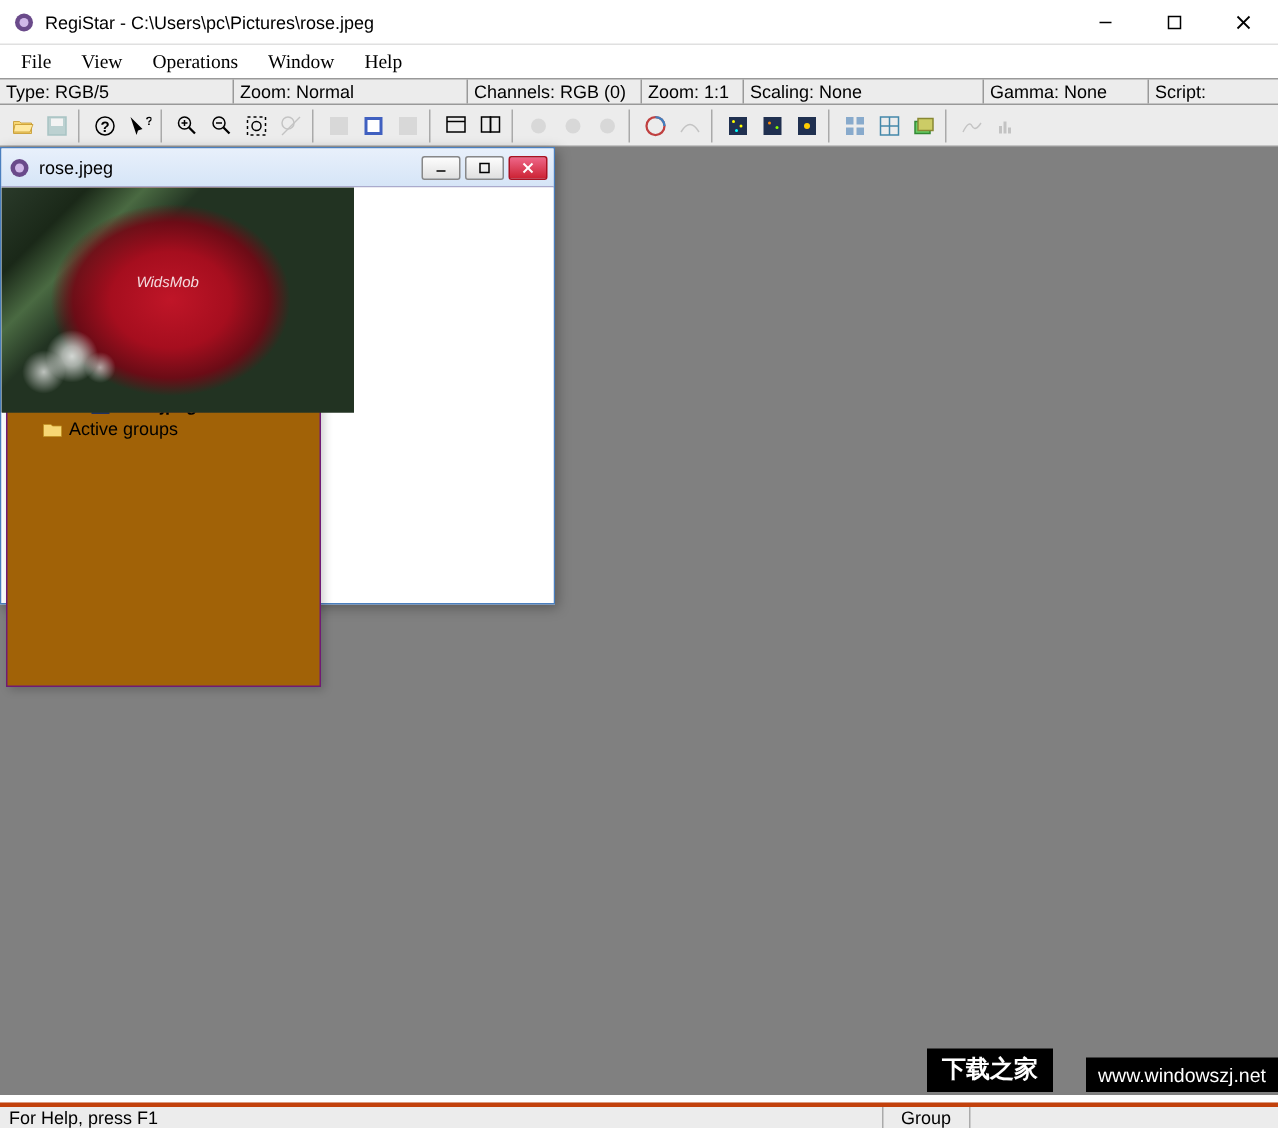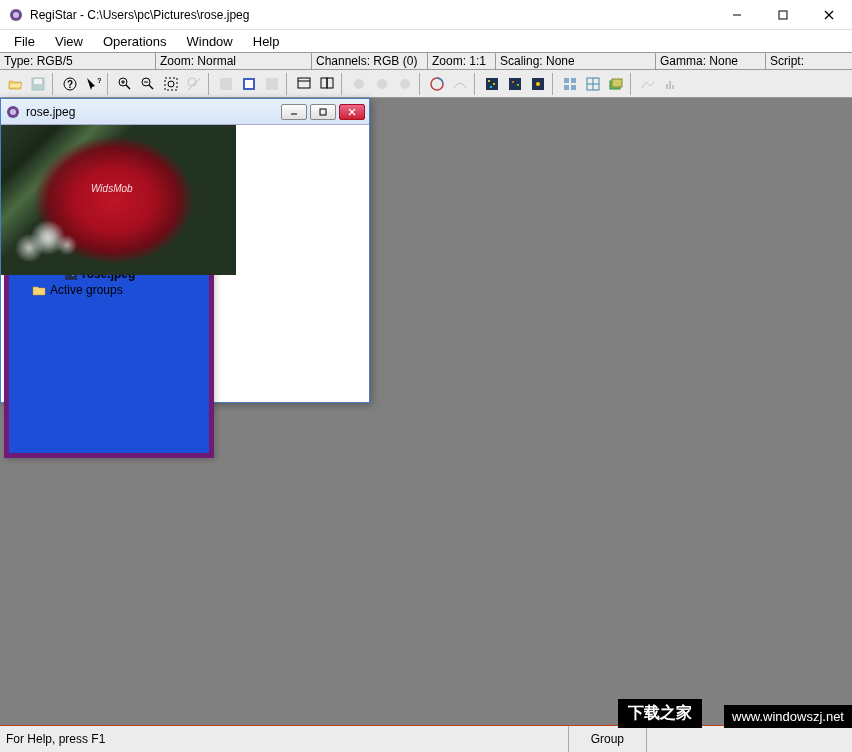--- a/index.html
+++ b/index.html
@@ -3,29 +3,29 @@
 <meta charset="utf-8">
 <style>
 * { box-sizing: border-box; margin: 0; padding: 0; }
 body { font-family: "Segoe UI", Tahoma, sans-serif; font-size: 12px; width: 852px; height: 752px; overflow: hidden; background: #fff; position: relative; }
 .titlebar { height: 30px; background: #fff; display: flex; align-items: center; padding: 0 0 0 8px; border-bottom: 1px solid #e0e0e0; }
 .titlebar .app-icon { width: 16px; height: 16px; margin-right: 6px; }
 .titlebar .title-text { flex: 1; font-size: 12px; color: #000; }
 .titlebar .win-controls { display: flex; height: 100%; }
 .titlebar .win-btn { width: 46px; height: 30px; display: flex; align-items: center; justify-content: center; cursor: pointer; }
 .menubar { height: 22px; background: #fff; display: flex; align-items: center; padding: 0 4px; font-size: 13px; color: #000; }
-.menubar .menu-item { padding: 2px 10px; cursor: pointer; }
+.menubar .menu-item { padding: 2px 10px; cursor: pointer; font-family: Liberation Serif, serif; }
 .statusrow { height: 18px; background: #ececec; display: flex; align-items: center; font-size: 12px; border-top: 1px solid #999; border-bottom: 1px solid #999; }
 .statusrow .cell { border-right: 1px solid #999; padding: 0 4px; height: 100%; display: flex; align-items: center; white-space: nowrap; }
 .toolbar { height: 28px; background: #ececec; display: flex; align-items: center; padding: 2px 4px; gap: 1px; border-bottom: 1px solid #999; }
 .toolbar .tbtn { width: 22px; height: 22px; border: 1px solid transparent; display: flex; align-items: center; justify-content: center; cursor: pointer; }
 .toolbar .tbtn.disabled { opacity: 0.4; cursor: default; }
 .toolbar .tsep { width: 4px; height: 22px; border-left: 1px solid #aaa; margin: 0 2px; }
 .workspace { position: absolute; top: 98px; left: 0; right: 0; bottom: 22px; background: #808080; }
-.panel { position: absolute; background: #1d4ed8; border: 5px solid #701a75; box-shadow: 2px 2px 6px rgba(0,0,0,0.2); }
+.panel { position: absolute; background: #a16207; border: 1px solid #701a75; box-shadow: 2px 2px 6px rgba(0,0,0,0.2); }
 .groups-panel { left: 4px; top: 60px; width: 210px; height: 300px; }
 .groups-panel .gp-title { padding: 4px 6px; font-size: 13px; color: #000; }
 .groups-panel .gp-menu { display: flex; padding: 2px 4px; font-size: 13px; gap: 2px; flex-wrap: wrap; }
 .groups-panel .gp-menu .gp-mi { padding: 2px 8px; cursor: pointer; }
 .tree { padding: 4px 6px; font-size: 12px; }
 .tree-row { display: flex; align-items: center; height: 16px; line-height: 16px; cursor: pointer; white-space: nowrap; }
 .tree-row .tw { width: 11px; height: 11px; border: 1px solid #888; display: inline-flex; align-items: center; justify-content: center; font-size: 9px; margin-right: 2px; line-height: 9px; }
 .tree-row .ti { width: 16px; height: 16px; display: inline-flex; align-items: center; justify-content: center; margin-right: 3px; }
 .tree-row .tl { }
 .tree-row.bold .tl { font-weight: bold; }
@@ -36,23 +36,23 @@
 .iw-title .iw-icon { width: 16px; height: 16px; margin-right: 5px; }
 .iw-title .iw-text { flex: 1; font-size: 12px; color: #000; }
 .iw-title .iw-controls { display: flex; gap: 3px; }
 .iw-btn { width: 26px; height: 16px; border: 1px solid #888; border-radius: 2px; display: flex; align-items: center; justify-content: center; font-size: 10px; cursor: pointer; background: linear-gradient(#fdfdfd,#e0e0e0); }
 .iw-btn.close { background: linear-gradient(#e68,#c23); color: #fff; border-color: #a12; }
 .iw-body { padding: 0; background: #fff; height: calc(100% - 26px); overflow: hidden; }
 .rose-img { width: 235px; height: 150px; background: linear-gradient(135deg,#2a3a2a 0%,#1a2818 15%,#4a6a42 25%,#223322 35%), radial-gradient(circle at 45% 45%, #c81828 0%, #d02030 25%, #a01020 45%, transparent 60%), radial-gradient(circle at 15% 30%, #5050c0 0%, #4040a0 8%, transparent 15%), #2a3a2a; position: relative; }
 .rose-img::before { content: ""; position: absolute; inset: 0; background: radial-gradient(ellipse 100px 80px at 48% 50%, rgba(200,20,40,0.95) 0%, rgba(180,10,30,0.9) 40%, rgba(120,5,20,0.85) 65%, transparent 80%); }
 .rose-img::after { content: ""; position: absolute; inset: 0; background: radial-gradient(circle at 20% 75%, rgba(255,255,255,0.8) 0%, rgba(255,255,255,0.6) 3%, transparent 8%), radial-gradient(circle at 12% 82%, rgba(255,255,255,0.7) 0%, transparent 6%), radial-gradient(circle at 28% 80%, rgba(255,255,255,0.6) 0%, transparent 5%); }
 .watermark-img { position: absolute; top: 58px; left: 90px; color: rgba(255,255,255,0.85); font-size: 10px; font-style: italic; z-index: 5; }
-.bottom-status { position: absolute; bottom: 0; left: 0; right: 0; height: 27px; background: #ececec; border-top: 1px solid #c2410c; display: flex; align-items: center; padding: 0 6px; font-size: 12px; }
+.bottom-status { position: absolute; bottom: 0; left: 0; right: 0; height: 17px; background: #ececec; border-top: 3px solid #c2410c; display: flex; align-items: center; padding: 0 6px; font-size: 12px; }
 .bottom-status .bs-left { flex: 1; }
-.bottom-status .bs-cell { border-left: 1px solid #aaa; padding: 0 22px; height: 100%; display: flex; align-items: center; min-width: 50px; }
+.bottom-status .bs-cell { border-left: 1px solid #aaa; padding: 0 12px; height: 100%; display: flex; align-items: center; min-width: 50px; }
 .watermark1 { position: absolute; bottom: 24px; right: 150px; background: #000; color: #fff; padding: 4px 10px; font-size: 16px; font-weight: bold; font-family: Liberation Serif, serif; }
 .watermark2 { position: absolute; bottom: 24px; right: 0; background: #000; color: #fff; padding: 4px 8px; font-size: 13px; font-family: Arial,sans-serif; }
 svg { display: block; }
 .folder-svg { fill:#f7d774; stroke:#c09020; stroke-width:0.5; }
 </style>
 </head>
 <body>
 
 <div class="titlebar">
   <span class="app-icon">

